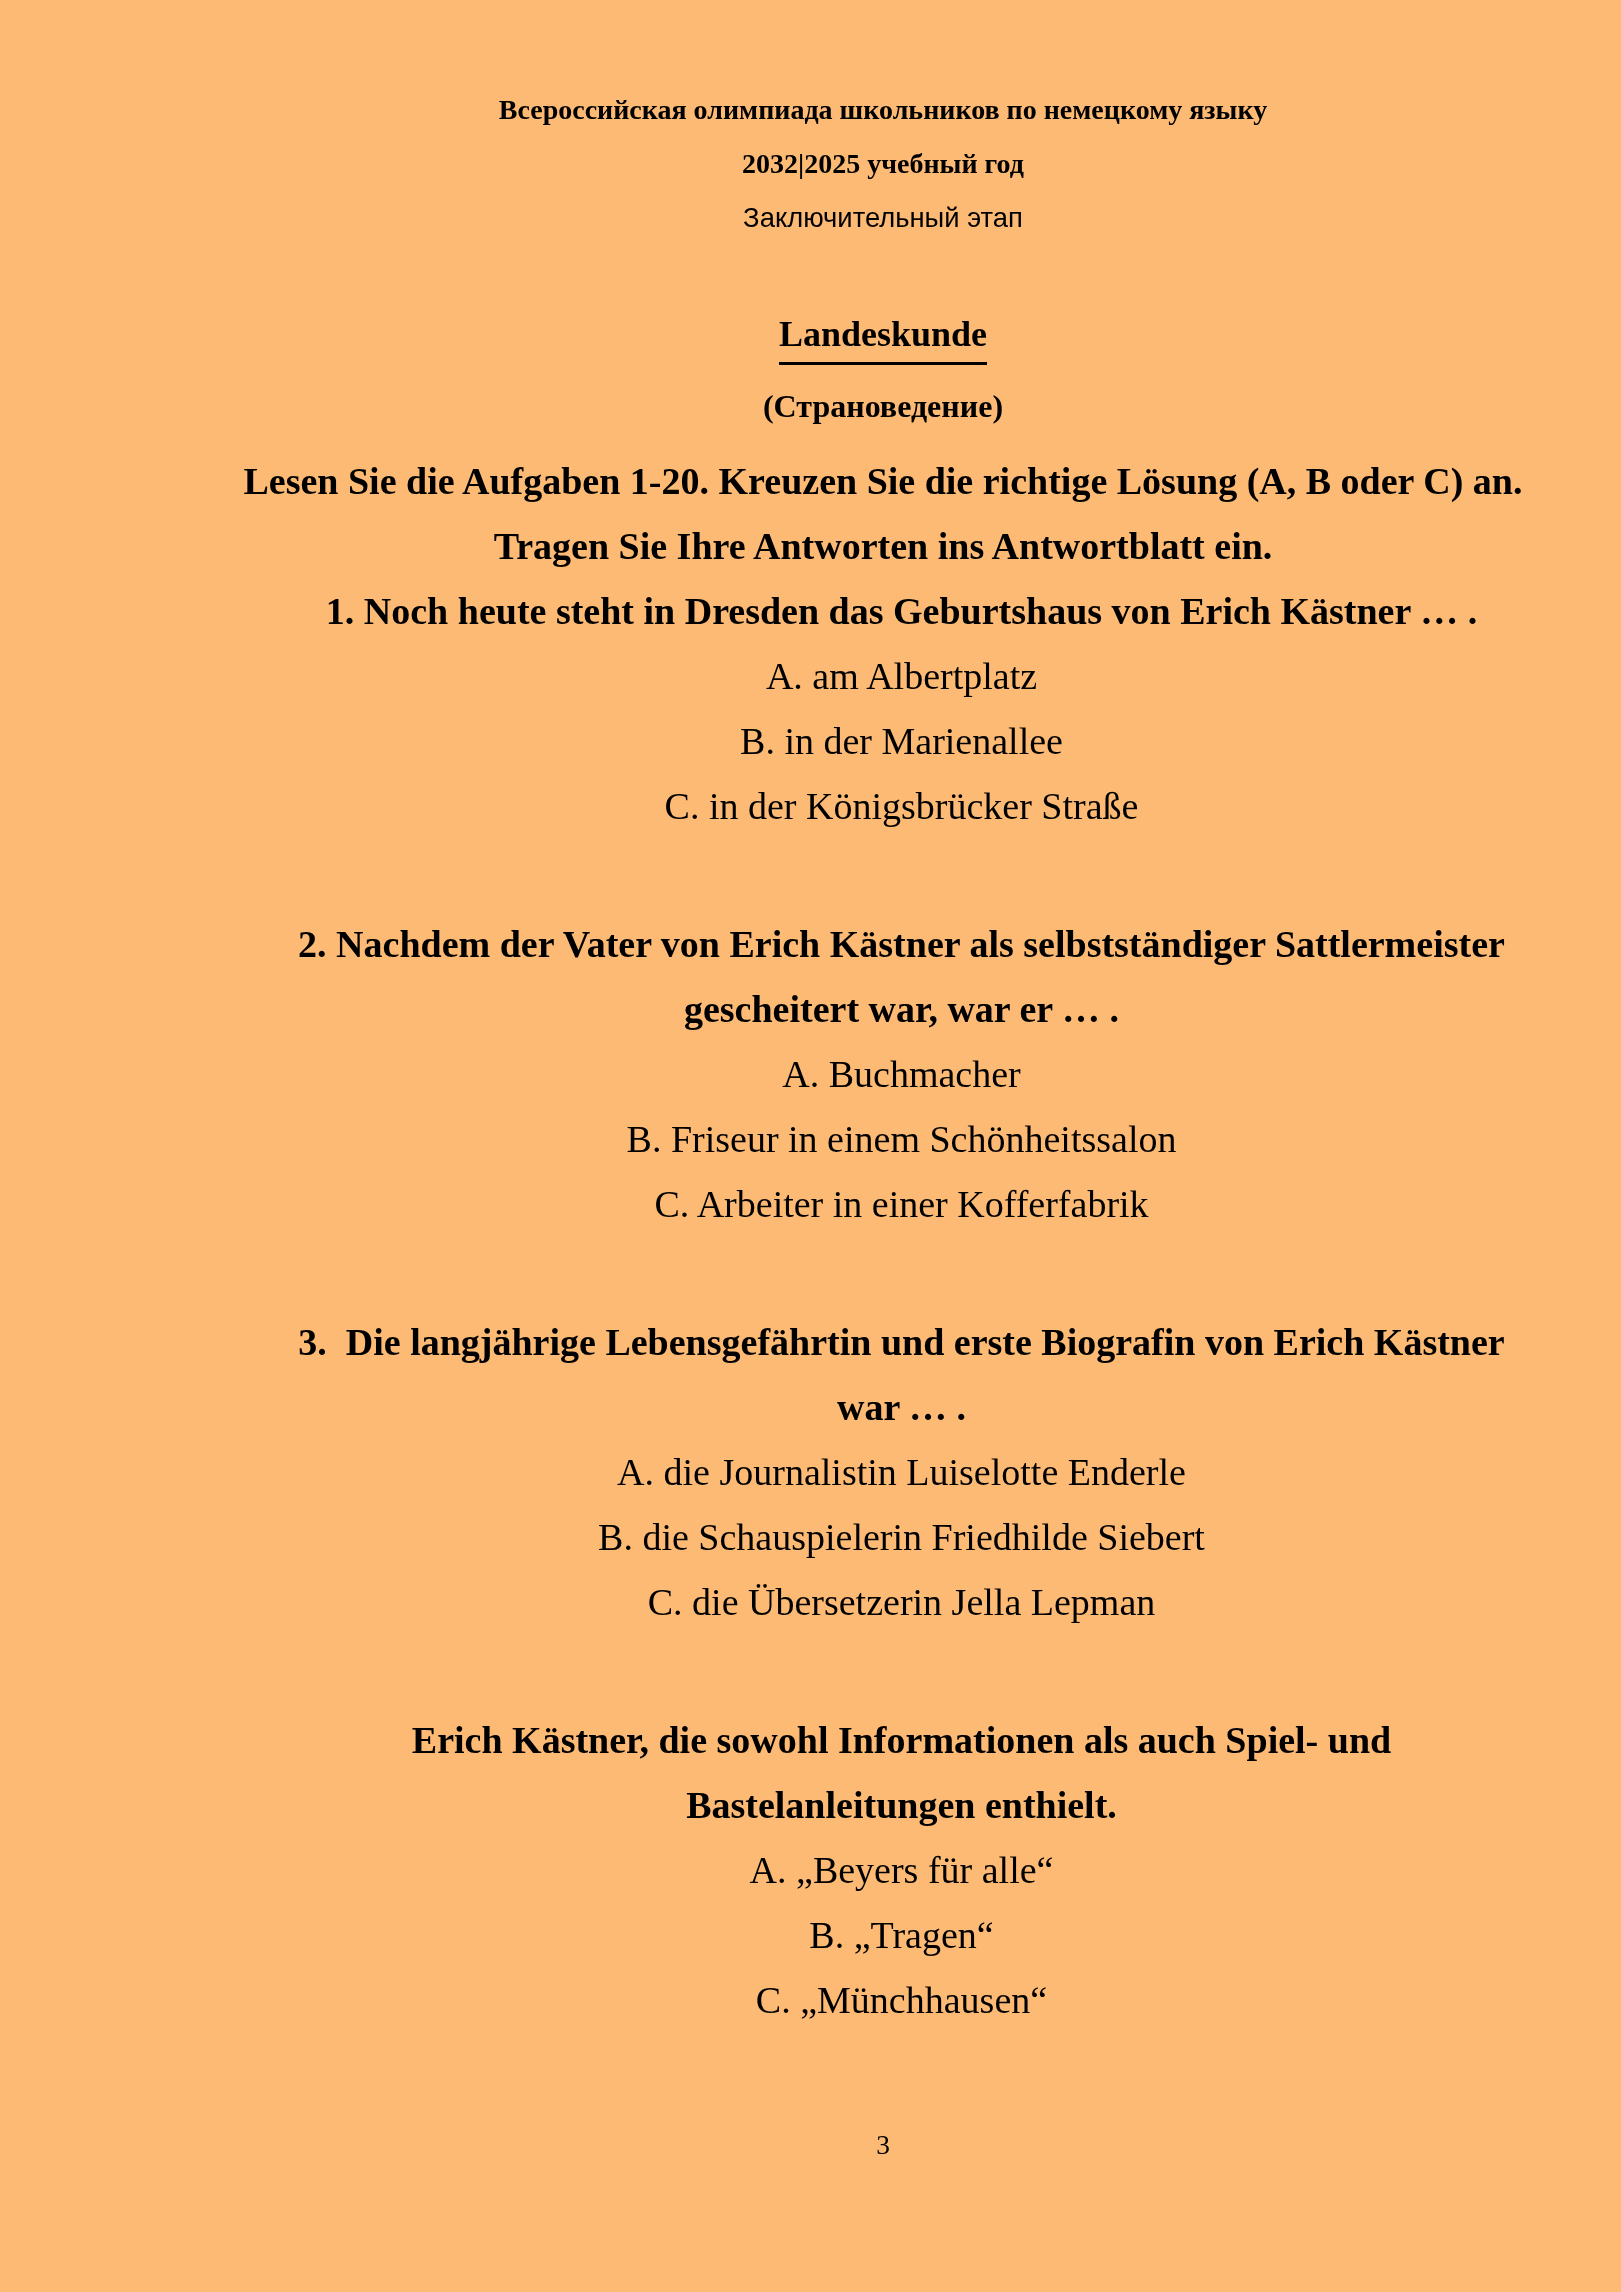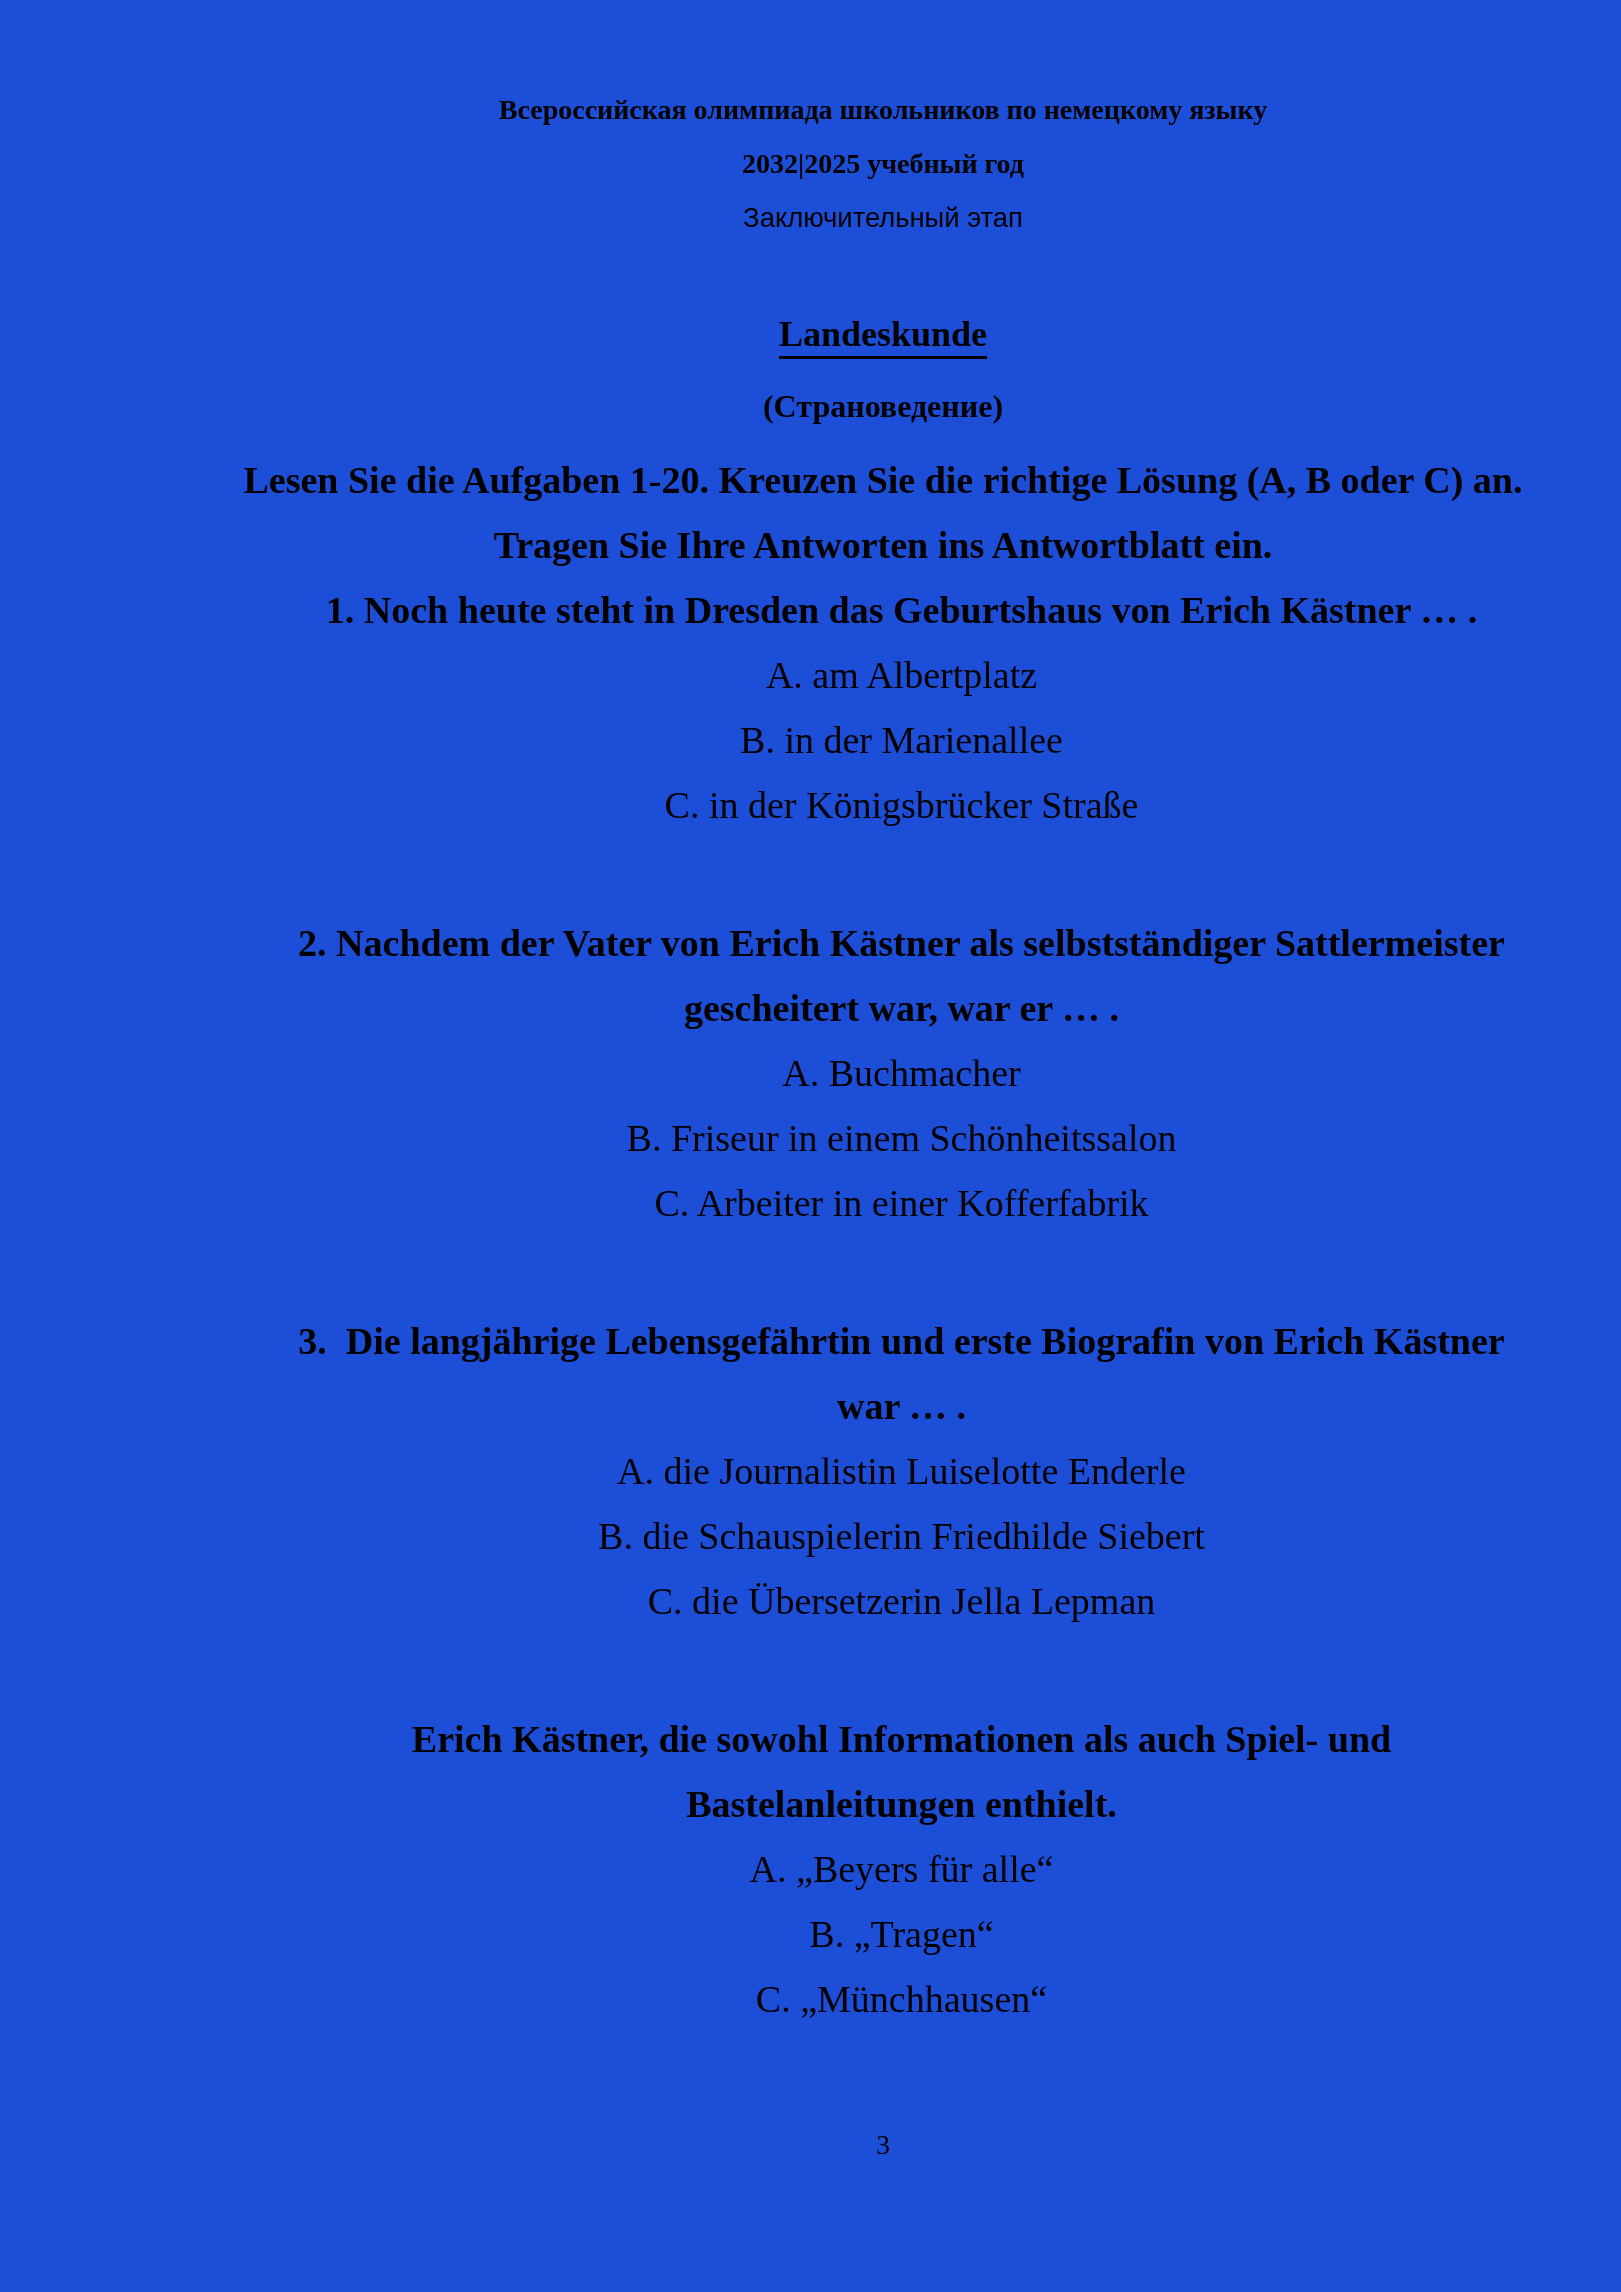--- a/index.html
+++ b/index.html
@@ -5,21 +5,21 @@
   html, body {
     margin: 0;
     padding: 0;
     background: #e8e8e8;
   }
   .page {
     position: relative;
     width: 1621px;
     height: 2293px;
     margin: 0 auto;
-    background: #1d4ed8;
+    background: #fdba74;
     color: #000000;
     font-family: "Liberation Serif", "DejaVu Serif", serif;
     overflow: hidden;
     box-sizing: border-box;
     padding: 83px 82px 0 227px;
   }
   
   .header-line {
     text-align: center;
     font-size: 28px;
@@ -36,21 +36,21 @@
   .title {
     margin: 59px 0 0 0;
     text-align: center;
     font-size: 36px;
     line-height: 61px;
     font-weight: bold;
   }
   .title .underline {
     display: inline-block;
     border-bottom: 3.9px solid #000;
-    padding-bottom: 0;
+    padding-bottom: 6px;
     line-height: 1.2;
   }
   .subtitle {
     margin-top: 11.8px;
     text-align: center;
     font-size: 32px;
     line-height: 59px;
     font-weight: bold;
   }
   

